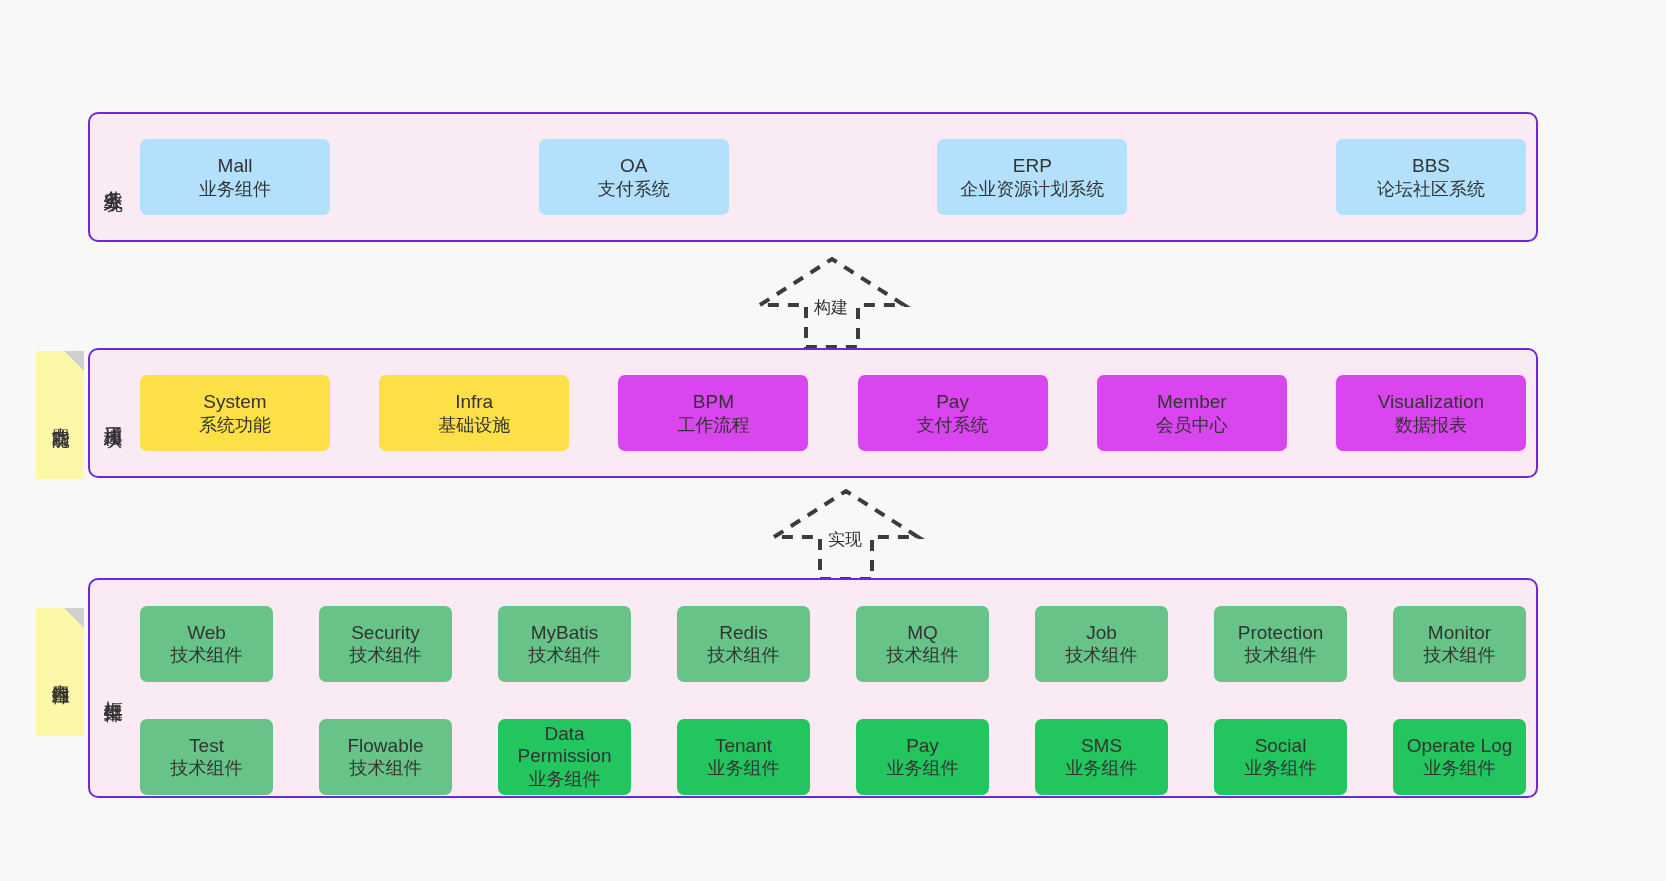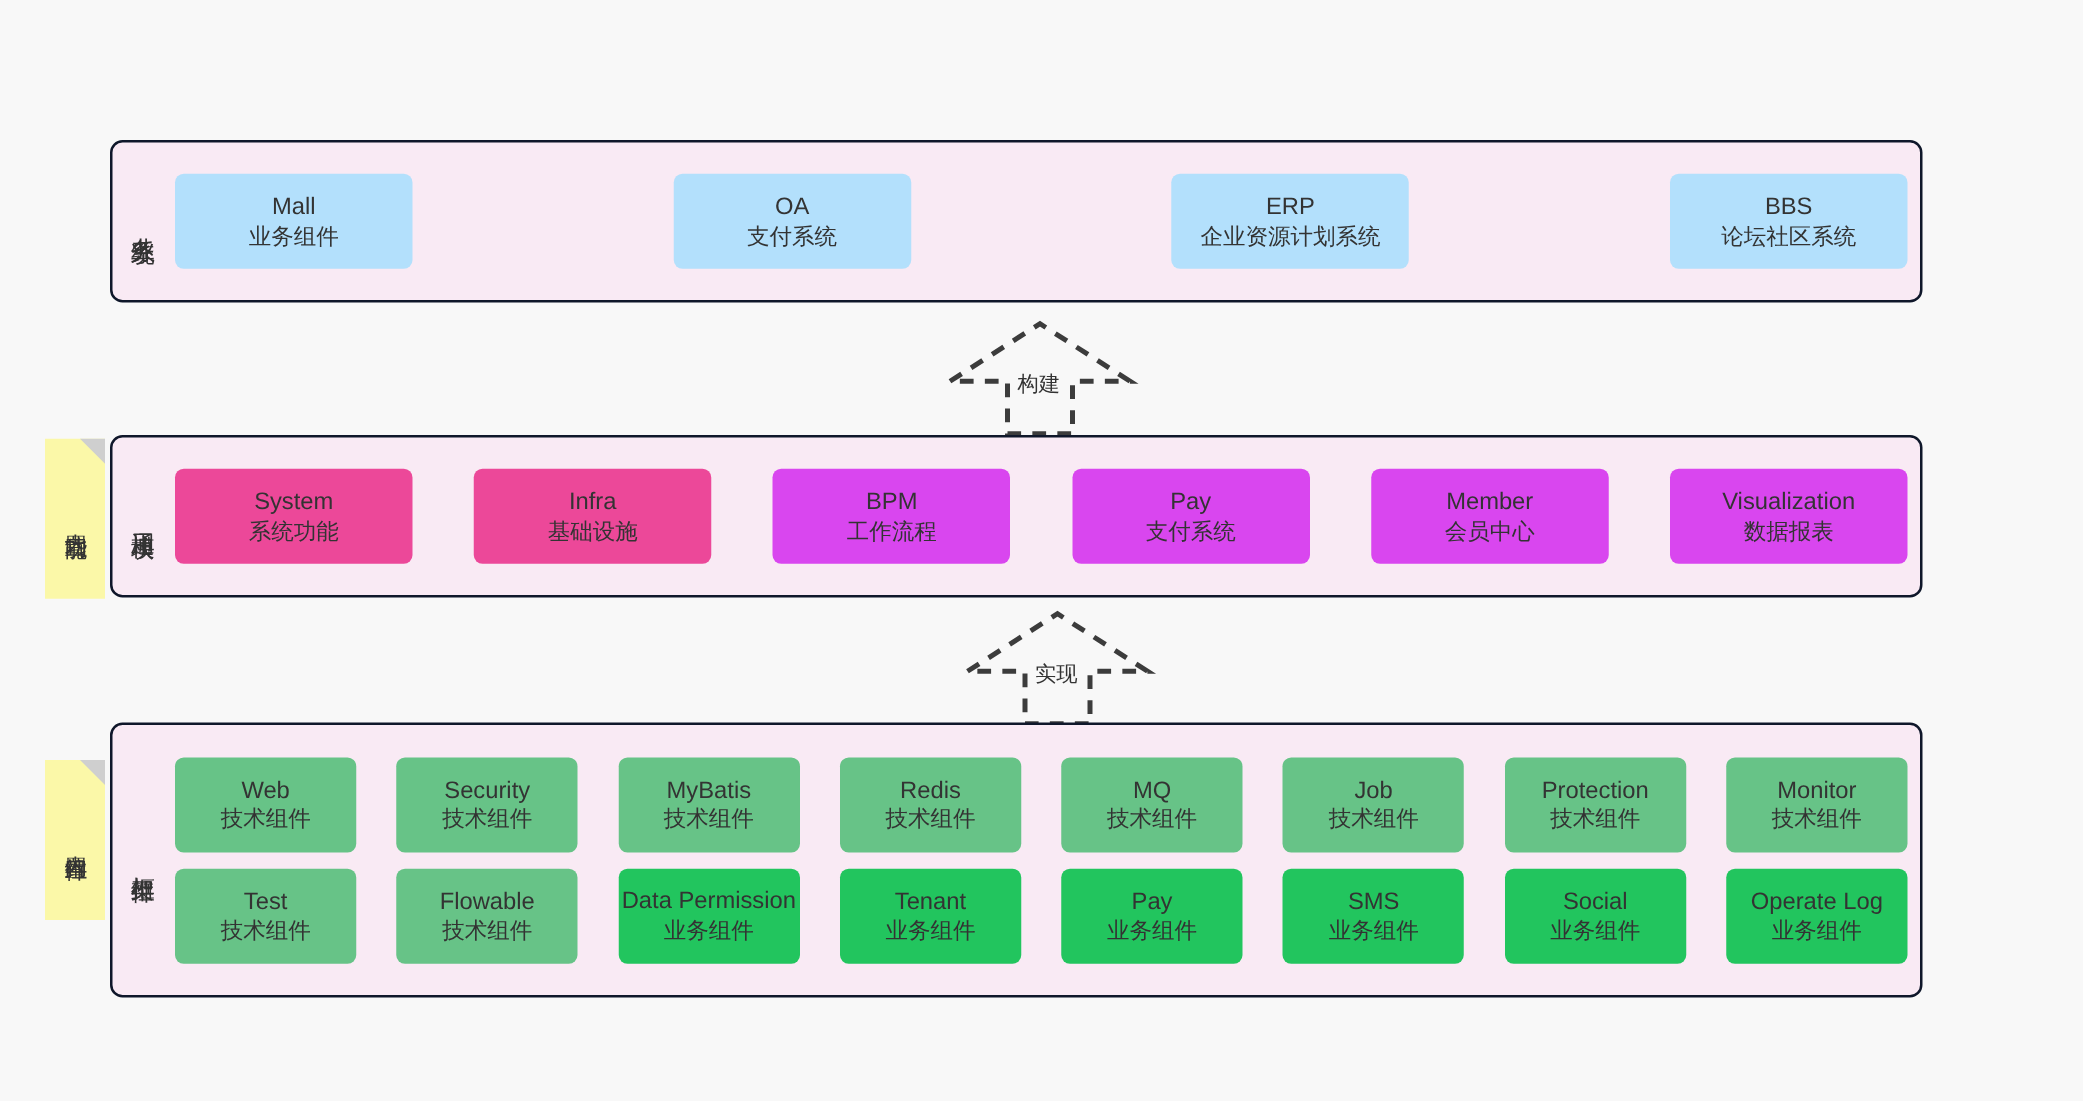--- a/index.html
+++ b/index.html
@@ -18,21 +18,21 @@
 
   .canvas {
     position: absolute;
     inset: 0;
   }
 
   
   .layer {
     position: absolute;
     background: #f9eaf4;
-    border: 2px solid #0f172a;
+    border: 2px solid #6d28d9;
     border-radius: 10px;
     box-sizing: border-box;
     display: flex;
     align-items: stretch;
   }
 
   .layer-title {
     width: 46px;
     flex: 0 0 46px;
     display: flex;
@@ -102,28 +102,29 @@
     background: #b3e0fc;
   }
 
   
   .card.mod {
     width: 190px;
     height: 76px;
     background: #d946ef;
   }
   .card.mod.accent {
-    background: #ec4899;
+    background: #fde047;
   }
 
   
   .card.fw {
-    width: 145px;
+    width: 133px;
     height: 76px;
     background: #67c387;
+    margin-top: 24px;
   }
   .card.fw.biz-comp {
     background: #22c55e;
   }
 
   
   #layer-business { left: 88px; top: 112px; width: 1450px; height: 130px; }
   #layer-modules  { left: 88px; top: 348px; width: 1450px; height: 130px; }
   #layer-framework{ left: 88px; top: 578px; width: 1450px; height: 220px; }
 

